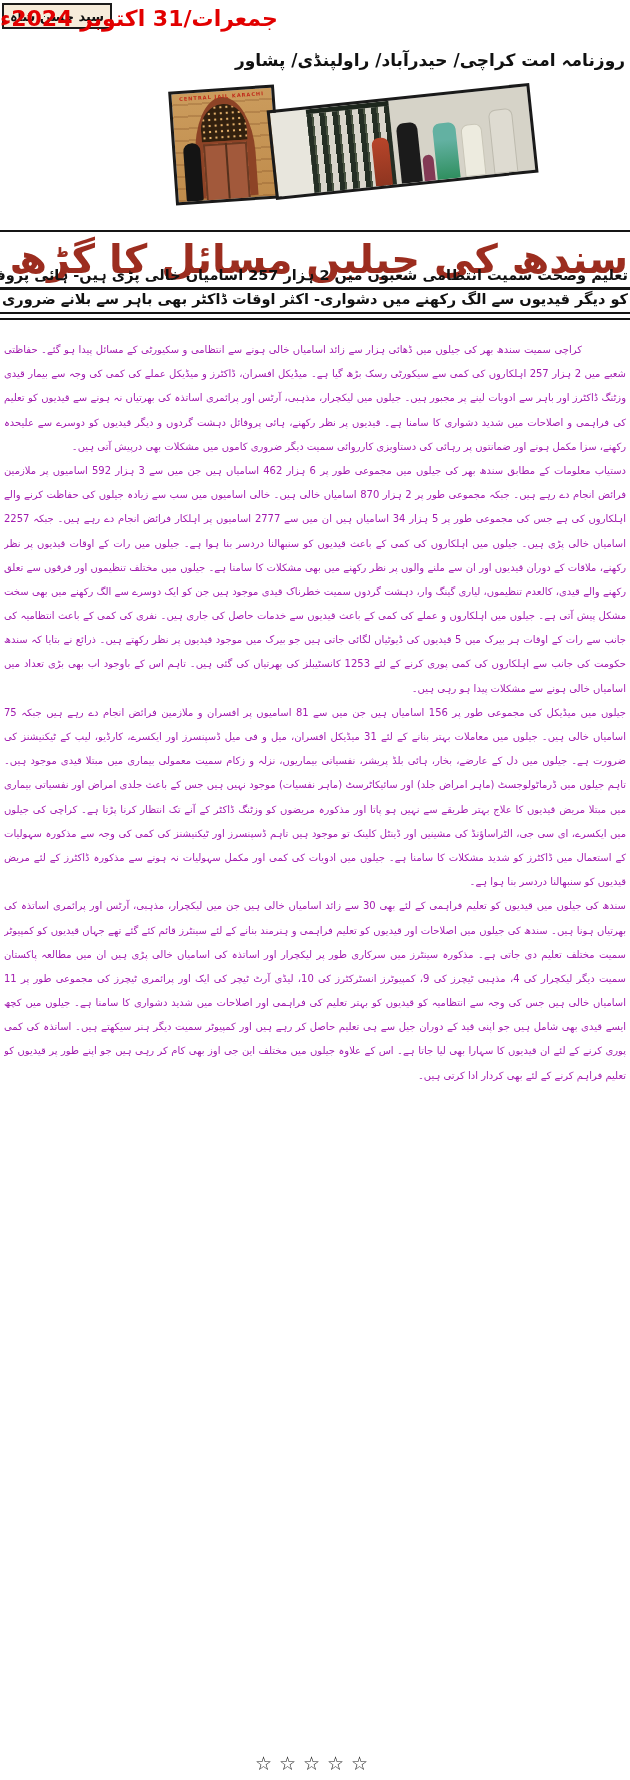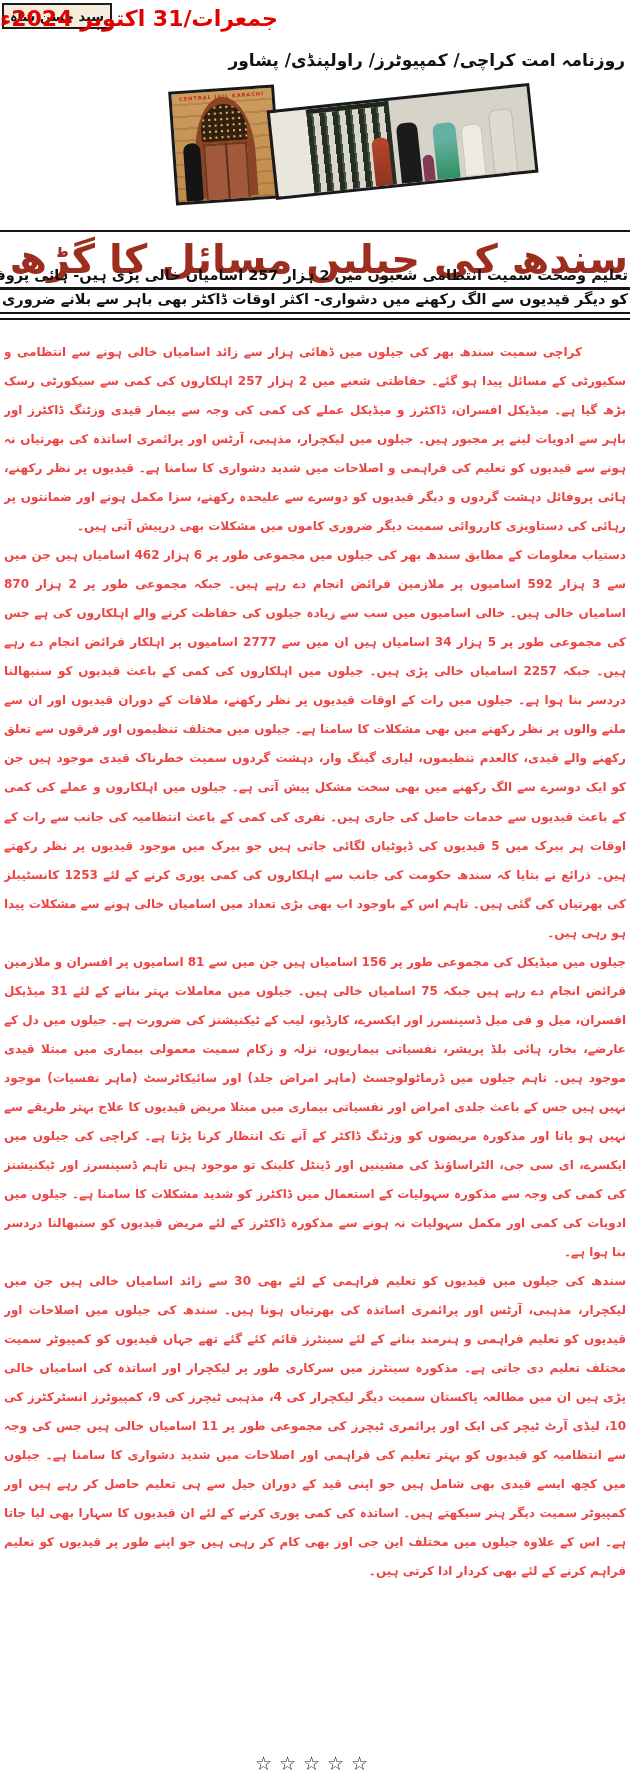--- a/index.html
+++ b/index.html
@@ -99,22 +99,22 @@
     font-size:14.5px; font-weight:bold; text-align:center;
     padding:2px 2px 4px; border-bottom:2px solid #151515;
     direction:rtl; white-space:nowrap; overflow:hidden;
   }
   .subhead-line.last{border-bottom:none; padding-bottom:5px;}
   .double-rule{height:4px; border-top:2px solid #151515; border-bottom:2px solid #151515; box-sizing:content-box;}
   
   .article-body{
     position:absolute; top:338px; left:4px; right:4px; bottom:44px;
     overflow:hidden;
-    font-size:12px; line-height:2.42; text-align:justify;
-    direction:rtl; color:#ef4444;font-weight:bold;
+    font-size:10px; line-height:2.42; text-align:justify;
+    direction:rtl; color:#a21caf;
   }
   .article-body p{margin:0;}
   .article-body p.indent-first{text-indent:44px;}
   
   .stars-footer{
     position:absolute; bottom:6px; left:0; width:630px;
     text-align:center; font-size:19px; letter-spacing:7px;
     color:#161616; direction:ltr;
   }
 </style>
@@ -122,21 +122,21 @@
 <body>
 
 <div class="page">
 
   <div class="byline-box">
     <span>سید حسن شاہ</span>
   </div>
 
   <div class="date-line">جمعرات/31 اکتوبر 2024ء</div>
 
-  <div class="paper-line">روزنامہ امت کراچی/ کمپیوٹرز/ راولپنڈی/ پشاور</div>
+  <div class="paper-line">روزنامہ امت کراچی/ حیدرآباد/ راولپنڈی/ پشاور</div>
 
   <div class="photos">
     <div class="photo photo-left">
       <div class="arch-ring"></div>
       <div class="arch-lattice"></div>
       <div class="arch-door"></div>
       <div class="jail-caption">CENTRAL JAIL KARACHI</div>
       <div class="visitor-figure"></div>
     </div>
     <div class="photo photo-right">

